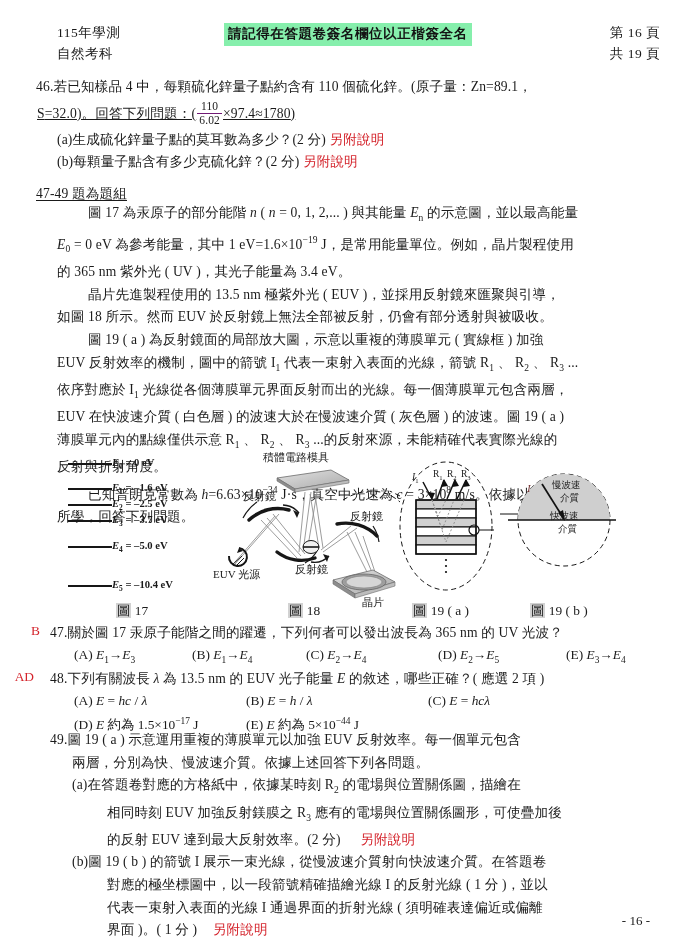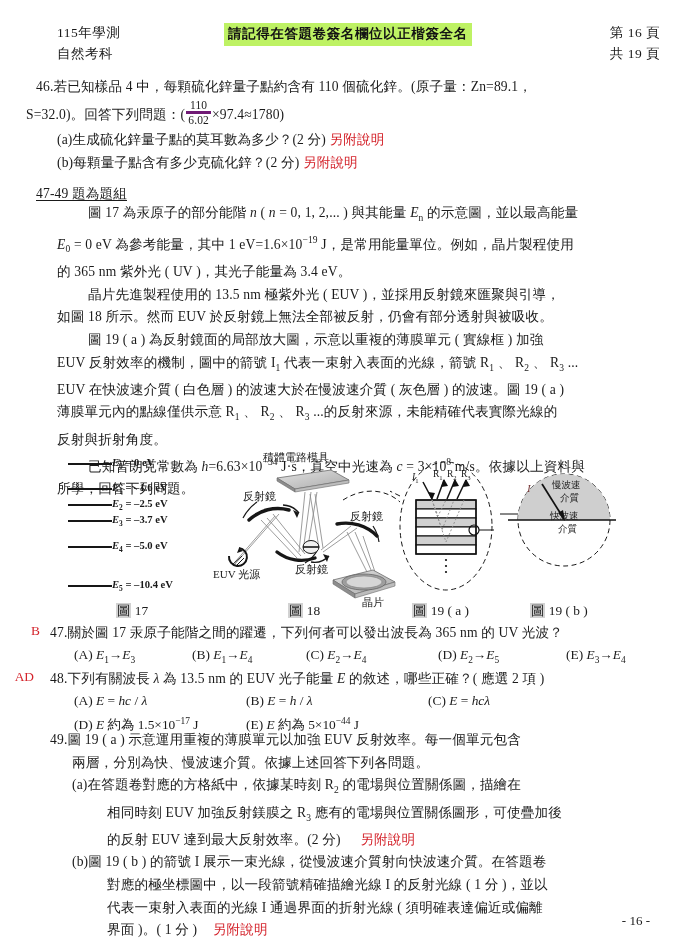--- a/index.html
+++ b/index.html
@@ -31,21 +31,21 @@
     left: 57px; top: 0;
     font-size: 13.5px;
     line-height: 21px;
     letter-spacing: .5px;
   }
   .hdr-center {
     position: absolute;
     left: 224px; top: 1px;
     font-size: 13.5px;
     letter-spacing: .6px;
-    background: #bef264;
+    background: #86efac;
     padding: 2px 4px 3px 4px;
     font-weight: 600;
     color: #141414;
   }
   .hdr-right {
     position: absolute;
     right: 28px; top: 0;
     font-size: 13.5px;
     line-height: 21px;
     text-align: left;
@@ -69,21 +69,21 @@
 
   .frac {
     display: inline-block;
     vertical-align: -6px;
     text-align: center;
     font-size: 11.5px;
     line-height: 12.5px;
     margin: 0 1px;
   }
   .frac .top { display: block; padding: 0 2px; }
-  .frac .bot { display: block; border-top: 3px solid #701a75; padding: 0 2px; }
+  .frac .bot { display: block; border-top: 1px solid #701a75; padding: 0 2px; }
 
   
   .anskey {
     position: absolute;
     font-size: 13.4px;
     color: #d4232b;
     text-align: right;
     width: 40px;
   }
 
@@ -161,21 +161,21 @@
         <span>19</span>
         <span>頁</span>
       </div>
     </div>
   </div>
 
   <div style="position:absolute; left:0; top:76px; width:688px;">
     <div class="ln" style="padding-left:36px;">
       <span>46.</span><span>若已知樣品 4 中，每顆硫化鋅量子點約含有 110 個硫化鋅。(原子量：</span><span>Zn</span><span>=89.1，</span>
     </div>
-    <div class="ln" style="padding-left:26px; line-height:30px;">
+    <div class="ln" style="padding-left:37px; line-height:30px;text-decoration:underline;">
       <span>S</span><span>=32.0</span><span>)。回答下列問題：(</span><span class="frac"><span class="top">110</span><span class="bot">6.02</span></span><span>×97.4≈1780</span><span>)</span>
     </div>
     <div class="ln" style="padding-left:57px;">
       <span>(a)</span><span>生成硫化鋅量子點的莫耳數為多少？(2 分)</span>
       <span class="red">另附說明</span>
     </div>
     <div class="ln" style="padding-left:57px;">
       <span>(b)</span><span>每顆量子點含有多少克硫化鋅？(2 分)</span>
       <span class="red">另附說明</span>
     </div>
@@ -192,20 +192,23 @@
       <i class="v">E</i><sub>0</sub><span> = 0 eV 為參考能量，其中 1 eV=1.6×10</span><sup>−19</sup><span> J，是常用能量單位。例如，晶片製程使用</span>
     </div>
     <div class="ln para">的 365 nm 紫外光 ( UV )，其光子能量為 3.4 eV。</div>
 
     <div class="ln para-first">晶片先進製程使用的 13.5 nm 極紫外光 ( EUV )，並採用反射鏡來匯聚與引導，</div>
     <div class="ln para">如圖 18 所示。然而 EUV 於反射鏡上無法全部被反射，仍會有部分透射與被吸收。</div>
 
     <div class="ln para-first">圖 19 ( a ) 為反射鏡面的局部放大圖，示意以重複的薄膜單元 ( 實線框 ) 加強</div>
     <div class="ln para">
       <span>EUV 反射效率的機制，圖中的箭號 I</span><sub>1</sub><span> 代表一束射入表面的光線，箭號 R</span><sub>1</sub><span> 、 R</span><sub>2</sub><span> 、 R</span><sub>3</sub><span> ...</span>
+    </div>
+    <div class="ln para">
+      <span>依序對應於 I</span><sub>1</sub><span> 光線從各個薄膜單元界面反射而出的光線。每一個薄膜單元包含兩層，</span>
     </div>
     <div class="ln para">EUV 在快波速介質 ( 白色層 ) 的波速大於在慢波速介質 ( 灰色層 ) 的波速。圖 19 ( a )</div>
     <div class="ln para">
       <span>薄膜單元內的點線僅供示意 R</span><sub>1</sub><span> 、 R</span><sub>2</sub><span> 、 R</span><sub>3</sub><span> ...的反射來源，未能精確代表實際光線的</span>
     </div>
     <div class="ln para">反射與折射角度。</div>
 
     <div class="ln para-first">
       <span>已知普朗克常數為 </span><i class="v">h</i><span>=6.63×10</span><sup>−34</sup><span> J·s，真空中光速為 </span><i class="v">c</i><span> = 3×10</span><sup>8</sup><span> m/s。依據以上資料與</span>
     </div>

